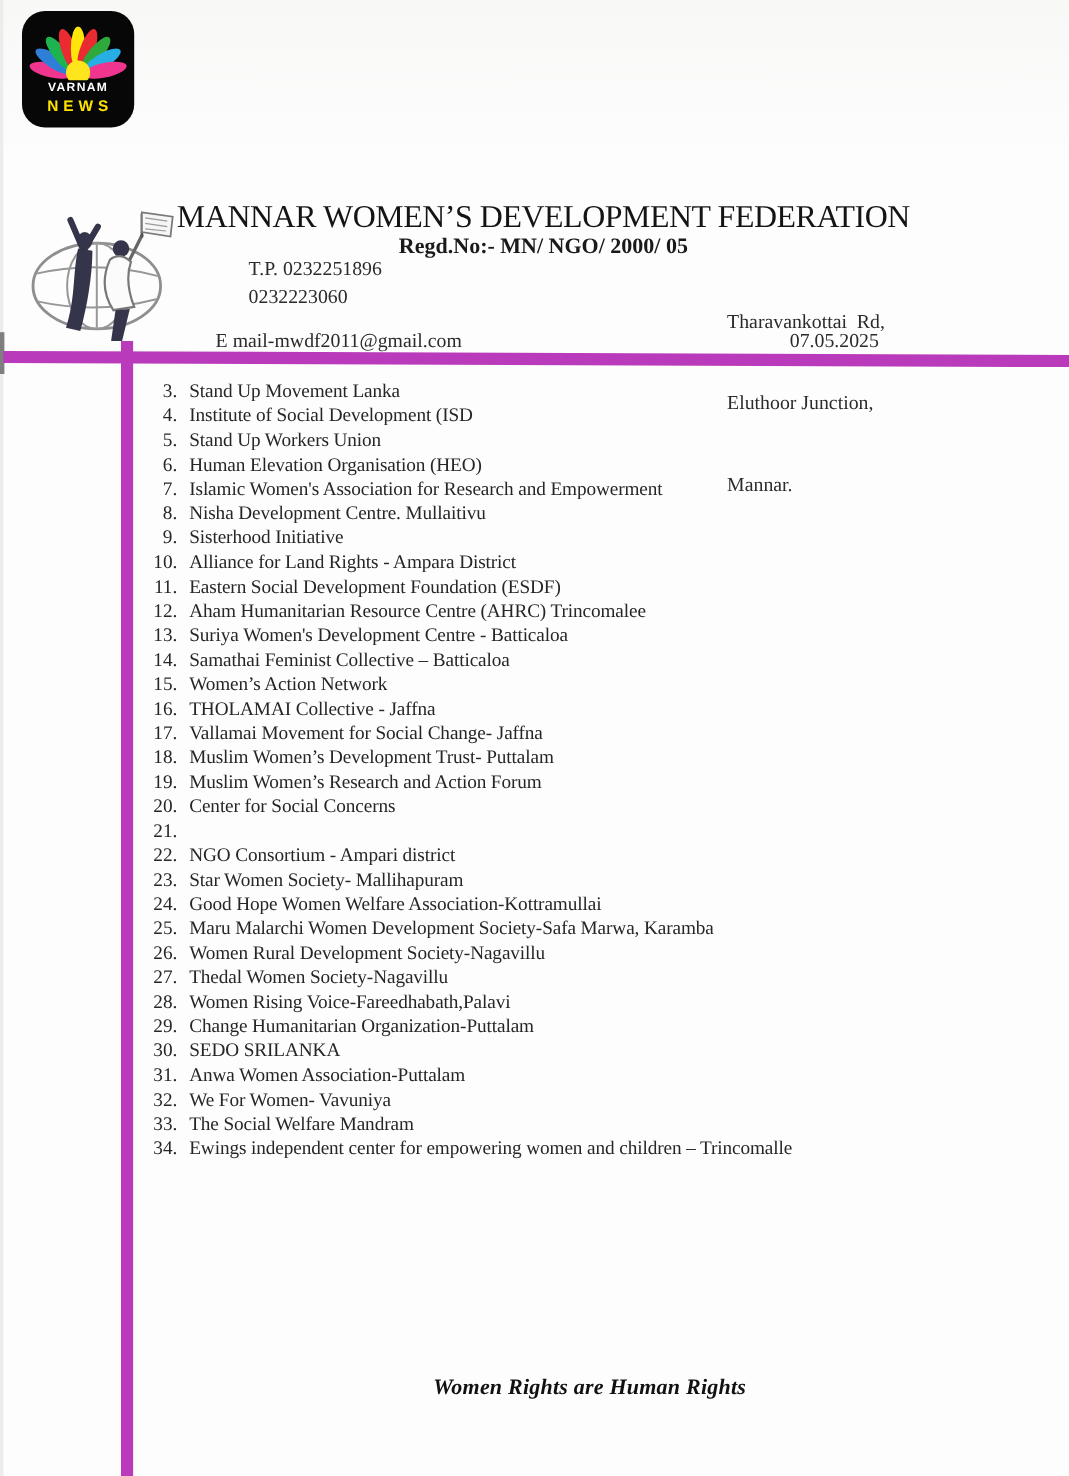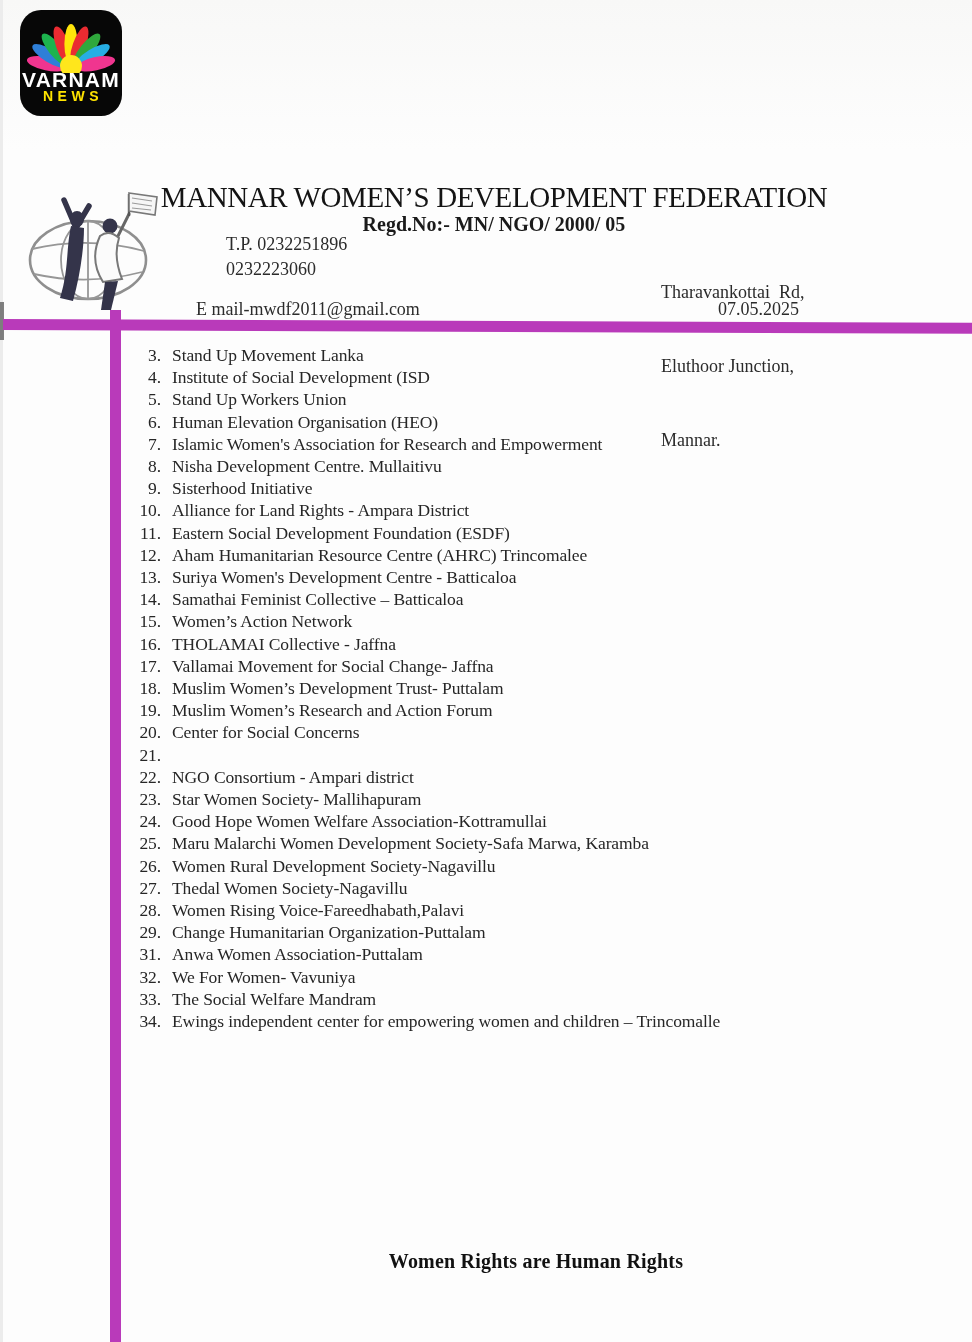--- a/index.html
+++ b/index.html
@@ -10,21 +10,21 @@
     font-family:"Liberation Serif", serif;color:#242424;
   }
   .edge-left{position:absolute;left:0;top:0;width:3px;height:100%;background:#ececec;}
   .edge-stub{position:absolute;left:0;top:302px;width:4px;height:38px;background:#6b6b6b;opacity:.85;}
 
   
   .varnam{position:absolute;left:20px;top:10px;width:102px;height:106px;background:#070707;
     border-radius:21px;display:flex;flex-direction:column;align-items:center;overflow:hidden;}
   .varnam svg{display:block;margin-top:3px;}
   .varnam .vn1{font-family:"Liberation Sans",sans-serif;font-weight:bold;color:#ffffff;
-    font-size:21px;letter-spacing:1.2px;line-height:18px;margin-top:-2px;}
+    font-size:11px;letter-spacing:1.2px;line-height:18px;margin-top:-2px;}
   .varnam .vn2{font-family:"Liberation Sans",sans-serif;font-weight:bold;color:#ffe400;
     font-size:14px;letter-spacing:4.5px;line-height:14px;margin-left:4px;}
 
   
   .mwdf{position:absolute;left:26px;top:186px;}
 
   .title{position:absolute;left:0;right:0;top:181px;text-align:center;padding-left:16px;
     font-size:29px;font-weight:normal;letter-spacing:-0.4px;color:#141414;white-space:nowrap;}
   .regd{position:absolute;left:0;right:0;top:213px;text-align:center;padding-left:16px;
     font-size:20px;font-weight:bold;color:#1a1a1a;}
@@ -37,21 +37,21 @@
     transform:rotate(0.22deg);transform-origin:left center;}
   .vline{position:absolute;left:110px;top:310px;width:11px;height:1032px;}
 
   .org-list{position:absolute;left:128px;top:344px;width:800px;}
   .org-row{display:flex;align-items:baseline;}
   .org-row span{line-height:22.2px;font-size:17.5px;letter-spacing:-0.1px;color:#262626;}
   .org-num{flex:none;width:33px;text-align:right;}
   .org-text{margin-left:11px;white-space:nowrap;}
 
   .slogan{position:absolute;left:0;right:0;top:1250px;text-align:center;padding-left:100px;
-    font-size:20px;font-weight:bold;color:#111;letter-spacing:0.2px;}
+    font-size:20px;font-weight:bold;color:#111;letter-spacing:0.2px;font-style:italic;}
 </style>
 </head>
 <body>
 
 <div class="page">
 
   <div class="edge-left"></div>
   <div class="edge-stub"></div>
 
   <div class="varnam">
@@ -213,20 +213,24 @@
       </div>
       <div class="org-row">
         <span class="org-num">28.</span>
         <span class="org-text">Women Rising Voice-Fareedhabath,Palavi</span>
       </div>
       <div class="org-row">
         <span class="org-num">29.</span>
         <span class="org-text">Change Humanitarian Organization-Puttalam</span>
       </div>
       <div class="org-row">
+        <span class="org-num">30.</span>
+        <span class="org-text">SEDO SRILANKA</span>
+      </div>
+      <div class="org-row">
         <span class="org-num">31.</span>
         <span class="org-text">Anwa Women Association-Puttalam</span>
       </div>
       <div class="org-row">
         <span class="org-num">32.</span>
         <span class="org-text">We For Women- Vavuniya</span>
       </div>
       <div class="org-row">
         <span class="org-num">33.</span>
         <span class="org-text">The Social Welfare Mandram</span>

